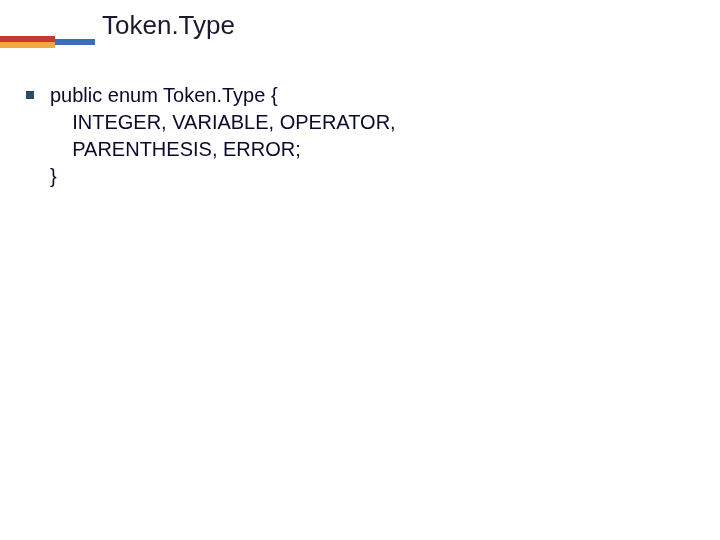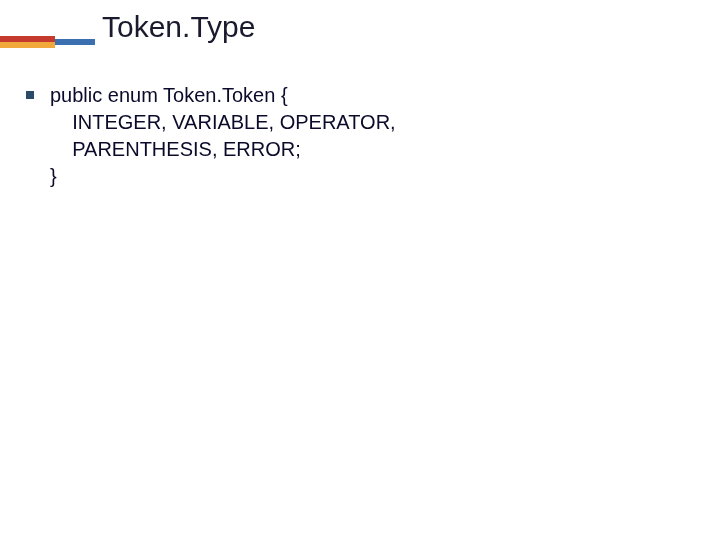--- a/index.html
+++ b/index.html
@@ -30,21 +30,21 @@
     }
     .title-bar .seg-blue {
       position: absolute;
       left: 55px; top: 3px; width: 40px; height: 6px;
       background: #3a6fb0;
     }
     .slide-title {
       position: absolute;
       top: 10px;
       left: 102px;
-      font-size: 30px;
+      font-size: 26px;
       font-weight: 400;
       color: #1a1a2e;
       letter-spacing: 0;
     }
     .content {
       position: absolute;
       top: 82px;
       left: 26px;
       display: flex;
       align-items: flex-start;
@@ -71,17 +71,17 @@
 <div class="title-bar">
   <div class="seg-red"></div>
   <div class="seg-yellow"></div>
   <div class="seg-blue"></div>
 </div>
 
 <h1 class="slide-title">Token.Type</h1>
 
 <div class="content">
   <div class="bullet"></div>
-  <div class="code-block"><span>public enum Token.Token {</span>
+  <div class="code-block"><span>public enum Token.Type {</span>
 <span>    INTEGER, VARIABLE, OPERATOR,</span>
 <span>    PARENTHESIS, ERROR;</span>
 <span>}</span></div>
 </div>
 
 </body></html>

